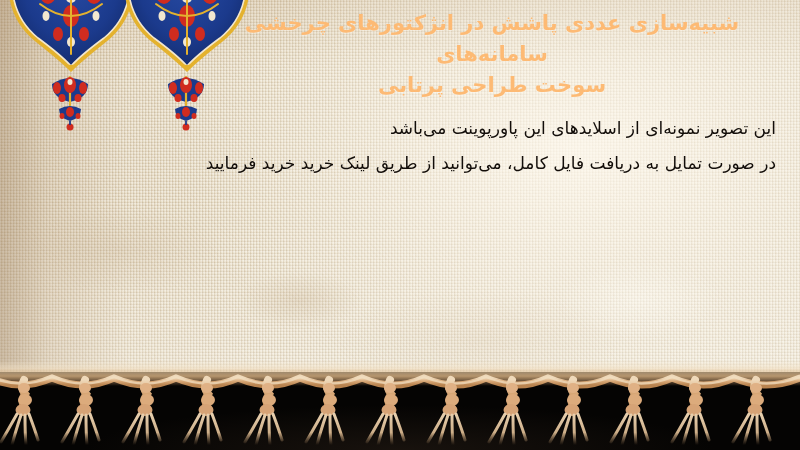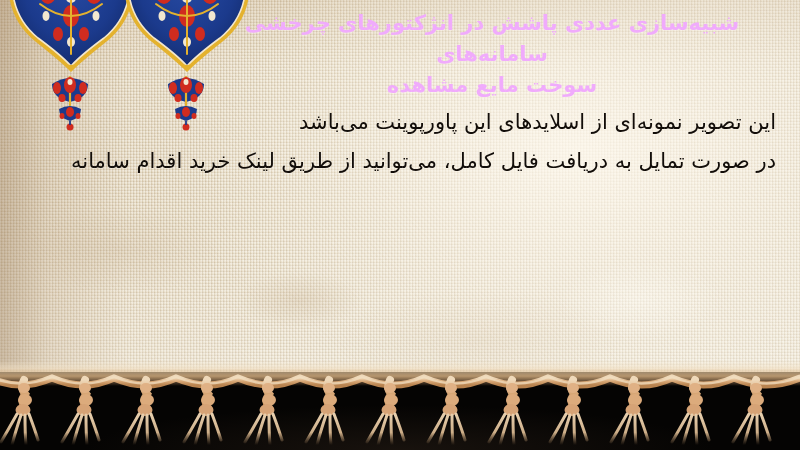--- a/index.html
+++ b/index.html
@@ -109,44 +109,45 @@
     position: absolute;
     inset: 0;
   }
 
   .title {
     position: absolute;
     right: 28px;
     top: 8px;
     width: 560px;
     text-align: center;
-    color: #f0abfc;
+    color: #fdba74;
     font-size: 21px;
     font-weight: bold;
     line-height: 1.48;
     direction: rtl;
     text-shadow: 0 1px 0 rgba(255,250,240,0.35);
   }
 
   .body-block {
     position: absolute;
     right: 24px;
     top: 112px;
     width: 752px;
     direction: rtl;
     text-align: right;
     color: #120d09;
   }
 
   .body-line {
-    font-size: 21px;
+    font-size: 17px;
     line-height: 1.0;
     margin-bottom: 18px;
     white-space: nowrap;
     text-shadow: 0 1px 0 rgba(255,250,240,0.30);
+    margin-top: 8px;
   }
   .body-line.l1 { padding-left: 0; }
   .body-line:last-child { margin-bottom: 0; }
 </style>
 </head>
 <body>
 
 <div class="slide">
 
   <div class="cloth">
@@ -427,23 +428,23 @@
           <path d="M-7 34 q-9 16 -16 28 M-3 35 q-6 18 -9 30 M1 35 q0 18 1 30 M5 34 q6 16 9 26" stroke="url(#hairG)" stroke-width="3" fill="none" stroke-linecap="round"></path>
         </g>
       </g>
     </svg>
   </div>
 
   <div class="text-layer">
 
     <div class="title">
       <div>شبیه‌سازی عددی پاشش در انژکتورهای چرخشی سامانه‌های</div>
-      <div>سوخت مایع مشاهده</div>
+      <div>سوخت طراحی پرتابی</div>
     </div>
 
     <div class="body-block">
       <div class="body-line l1">این تصویر نمونه‌ای از اسلایدهای این پاورپوینت می‌باشد</div>
-      <div class="body-line">در صورت تمایل به دریافت فایل کامل، می‌توانید از طریق لینک خرید اقدام سامانه</div>
+      <div class="body-line">در صورت تمایل به دریافت فایل کامل، می‌توانید از طریق لینک خرید خرید فرمایید</div>
     </div>
 
   </div>
 
 </div>
 
 </body></html>

